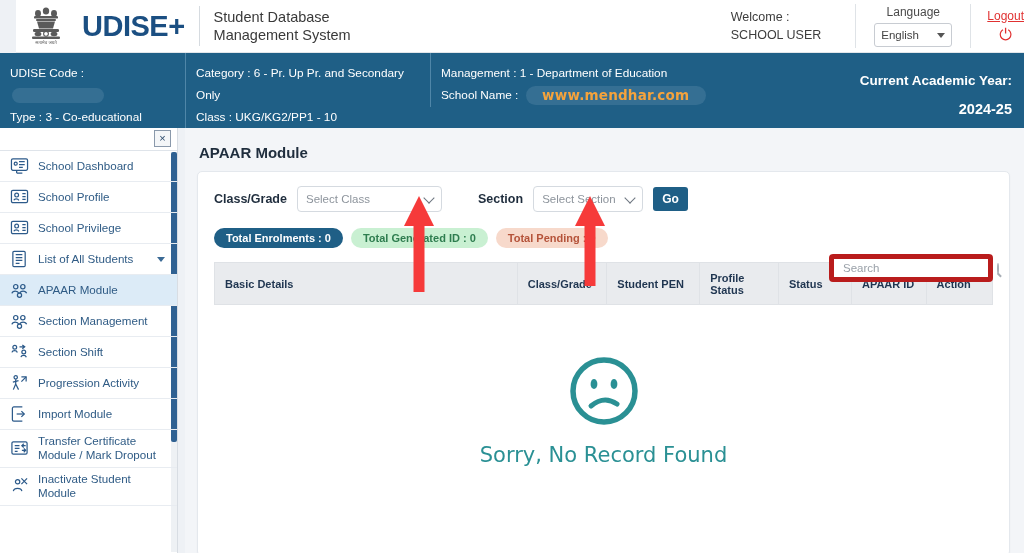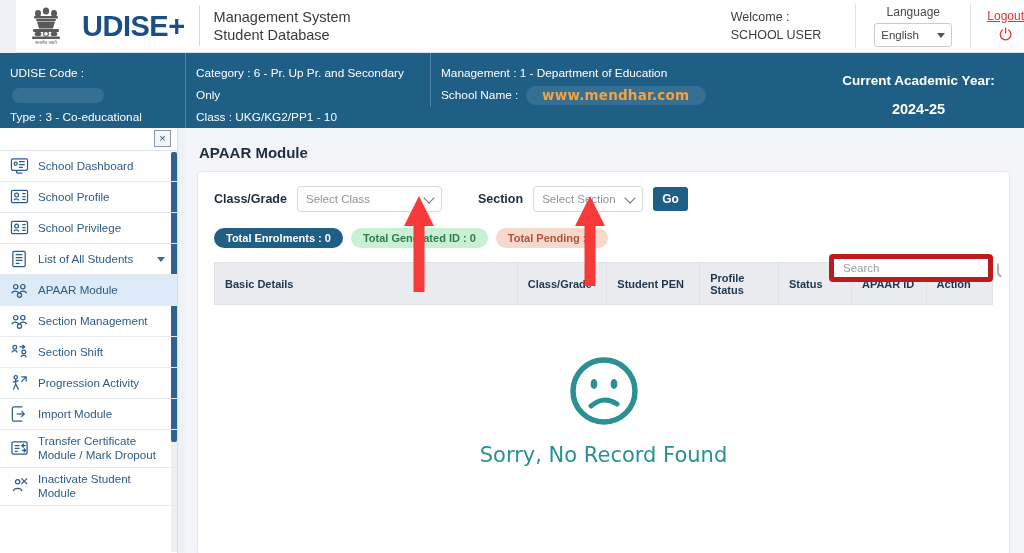--- a/index.html
+++ b/index.html
@@ -57,21 +57,21 @@
 
   
   .infobar {
     position:absolute; left:0; top:53px; width:1024px; height:75px;
     background:#1f5f86; color:#ffffff; display:flex; align-items:flex-start;
   }
   .info-col { padding:10px 14px 0 10px; font-size:11.8px; line-height:1.85; position:relative; }
   .info-col.c1 { width:185px; }
   .info-col.c2 { width:245px; border-left:1px solid #4f86a8; }
   .info-col.c3 { width:385px; border-left:1px solid #4f86a8; }
-  .info-col.c4 { flex:1; text-align:center; padding-right:12px; }
+  .info-col.c4 { flex:1; text-align:right; padding-right:12px; }
   .redact-pill {
     display:inline-block; background:#356f93; border-radius:11px;
     min-width:92px; height:15px; vertical-align:middle; margin-left:2px;
   }
   .school-pill {
     display:inline-block; background:#356f93; border-radius:11px;
     padding:0 12px; height:19px; vertical-align:middle; margin-left:4px;
     min-width:180px; text-align:center;
   }
   .school-watermark {
@@ -214,22 +214,22 @@
           <ellipse cx="9" cy="28" rx="3.4" ry="2.2"></ellipse>
           <ellipse cx="25" cy="28" rx="3.4" ry="2.2"></ellipse>
           <rect x="3" y="30.5" width="28" height="2.4" rx="1"></rect>
         </g>
         <text x="17" y="38" font-size="4.4" fill="#5a5a5a" text-anchor="middle" font-family="'DejaVu Sans', sans-serif">सत्यमेव जयते</text>
       </svg>
     </div>
     <div class="brand-wordmark">UDISE+</div>
     <div class="brand-divider"></div>
     <div class="brand-sub">
+      <div>Student Database</div>
       <div>Management System</div>
-      <div>Student Database</div>
     </div>
 
     <div class="top-spacer"></div>
 
     <div class="welcome-block">
       <div>Welcome :</div>
       <div>SCHOOL USER</div>
     </div>
 
     <div class="vdiv"></div>

